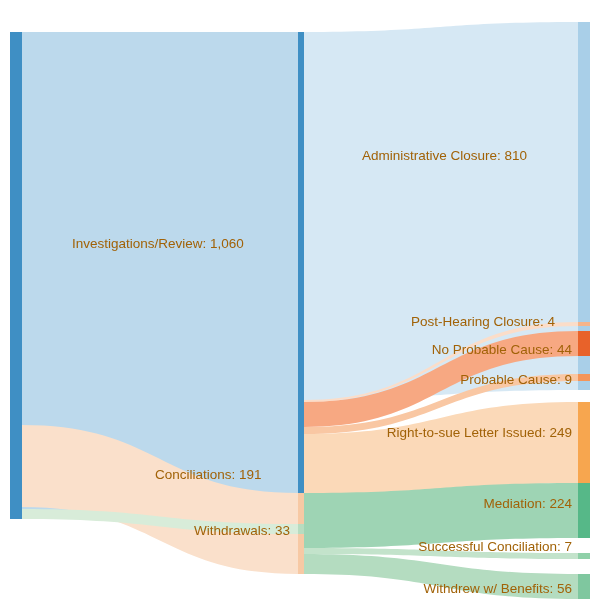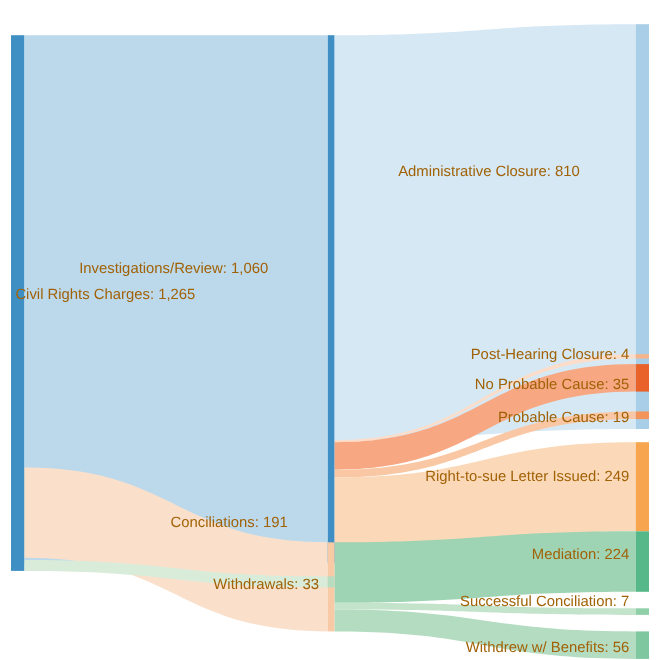--- a/index.html
+++ b/index.html
@@ -90,31 +90,30 @@
 
       <rect x="578" y="553" width="12" height="6" fill="#8fd0a8"></rect>
 
       <rect x="578" y="574" width="12" height="25" fill="#7fc79f"></rect>
 
       <rect x="298" y="524" width="6" height="10" fill="#b7dcc0"></rect>
 
     </g>
   </svg>
 
-  <div class="node-label" style="left:14px; top:261px;">Civil Rights Charges: 1,265</div>
 
   <div class="node-label" style="left:72px; top:219px;margin-top:18px;">Investigations/Review: 1,060</div>
 
   <div class="node-label" style="left:362px; top:149px;">Administrative Closure: 810</div>
 
-  <div class="node-label label-right" style="left:394px; top:315px; width:178px;">Post-Hearing Closure: 4</div>
+  <div class="node-label label-right" style="left:394px; top:315px; width:178px;text-align:center;">Post-Hearing Closure: 4</div>
 
-  <div class="node-label label-right" style="left:400px; top:343px; width:172px;">No Probable Cause: 35</div>
+  <div class="node-label label-right" style="left:400px; top:343px; width:172px;">No Probable Cause: 44</div>
 
-  <div class="node-label label-right" style="left:424px; top:373px; width:148px;">Probable Cause: 19</div>
+  <div class="node-label label-right" style="left:424px; top:373px; width:148px;">Probable Cause: 9</div>
 
   <div class="node-label label-right" style="left:336px; top:426px; width:236px;">Right-to-sue Letter Issued: 249</div>
 
   <div class="node-label" style="left:155px; top:468px;text-align:right;">Conciliations: 191</div>
 
   <div class="node-label label-right" style="left:400px; top:497px; width:172px;">Mediation: 224</div>
 
   <div class="node-label label-right" style="left:342px; top:540px; width:230px;">Successful Conciliation: 7</div>
 
   <div class="node-label label-right" style="left:350px; top:582px; width:222px;">Withdrew w/ Benefits: 56</div>

